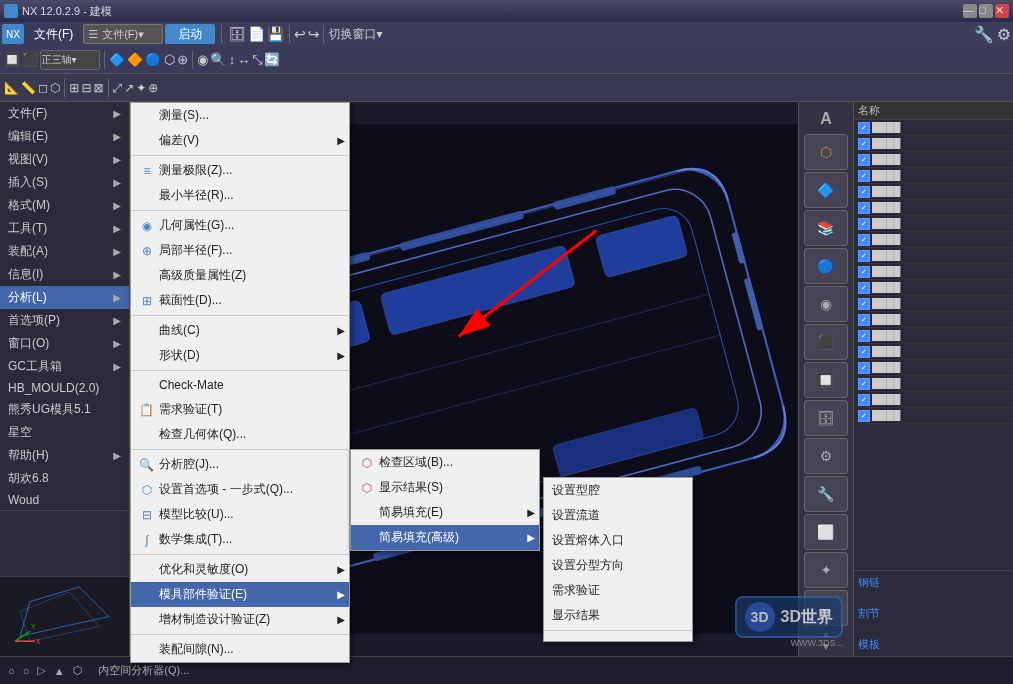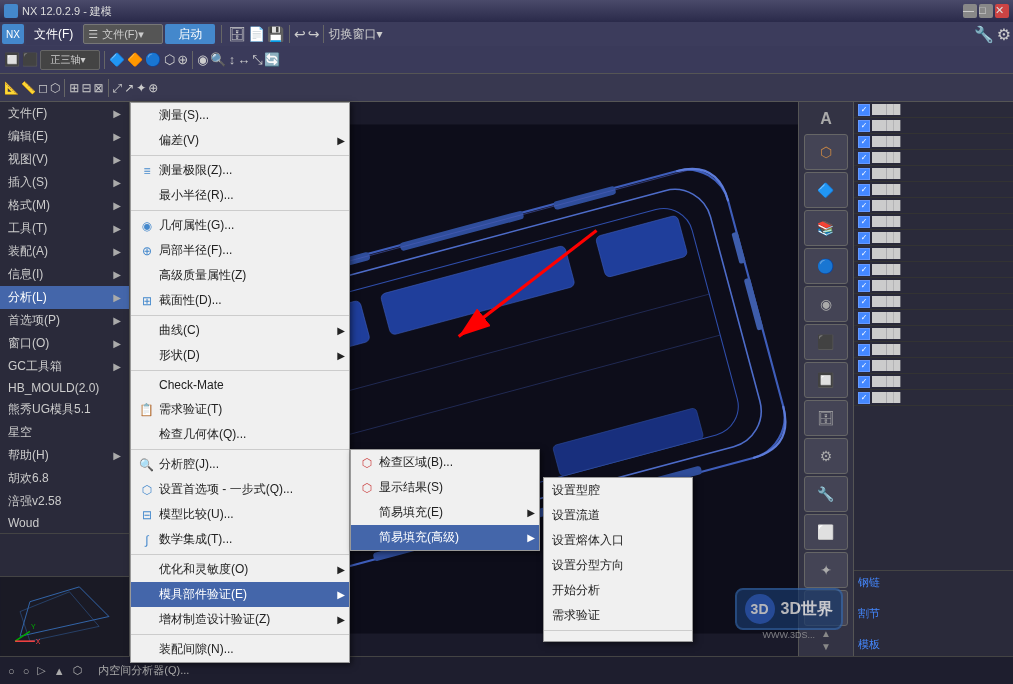--- a/index.html
+++ b/index.html
@@ -288,21 +288,21 @@
   <div style="display:flex;align-items:center;gap:2px;">
     <span style="color:#ccc;font-size:16px;cursor:pointer;">🔧</span>
     <span style="color:#ccc;font-size:16px;cursor:pointer;">⚙</span>
   </div>
 </div>
 
 <div class="toolbar2">
   <div style="display:flex;align-items:center;gap:2px;flex:1;">
     <span style="color:#ccc;font-size:13px;cursor:pointer;">🔲</span>
     <span style="color:#ccc;font-size:13px;cursor:pointer;">⬛</span>
-    <div style="width:60px;height:20px;background:#444;border:1px solid #666;border-radius:2px;display:flex;align-items:center;padding:0 9px;color:#ccc;font-size:10px;">正三轴▾</div>
+    <div style="width:60px;height:20px;background:#444;border:1px solid #666;border-radius:2px;display:flex;align-items:center;padding:0 0;color:#ccc;font-size:10px;">正三轴▾</div>
     <div style="width:1px;height:18px;background:#666;margin:0 2px;"></div>
     <span style="color:#ccc;font-size:13px;cursor:pointer;">🔷</span>
     <span style="color:#ccc;font-size:13px;cursor:pointer;">🔶</span>
     <span style="color:#ccc;font-size:13px;cursor:pointer;">🔵</span>
     <span style="color:#ccc;font-size:13px;cursor:pointer;">⬡</span>
     <span style="color:#ccc;font-size:13px;cursor:pointer;">⊕</span>
     <div style="width:1px;height:18px;background:#666;margin:0 2px;"></div>
     <span style="color:#ccc;font-size:13px;cursor:pointer;">◉</span>
     <span style="color:#ccc;font-size:13px;cursor:pointer;">🔍</span>
     <span style="color:#ccc;font-size:13px;cursor:pointer;">↕</span>
@@ -390,23 +390,20 @@
       </div>
       <div class="sidebar-item">
         <span>星空</span>
       </div>
       <div class="sidebar-item">
         <span>帮助(H)</span>
         <span class="arrow">▶</span>
       </div>
       <div class="sidebar-item">
         <span>胡欢6.8</span>
-      </div>
-      <div class="sidebar-item">
-        <span>涪强v2.58</span>
       </div>
       <div class="sidebar-item">
         <span>Woud</span>
       </div>
     </div>
 
     <div style="margin-top:auto;height:80px;background:#1a1a2a;border-top:1px solid #444;position:relative;overflow:hidden;">
       <svg width="100%" height="100%" viewBox="0 0 130 80">
         <rect width="130" height="80" fill="#1a1a25"></rect>
         <polygon points="20,60 110,40 80,10 30,25" fill="none" stroke="#3366aa" stroke-width="1"></polygon>
@@ -507,20 +504,23 @@
     <div class="right-btn" style="font-size:14px;">⬜</div>
     <div class="right-btn" style="font-size:14px;">✦</div>
     <div class="right-btn" style="font-size:14px;">↔</div>
     <div style="margin-top:auto;display:flex;flex-direction:column;gap:2px;padding-bottom:4px;">
       <div style="font-size:10px;color:#888;text-align:center;cursor:pointer;">▲</div>
       <div style="font-size:10px;color:#888;text-align:center;cursor:pointer;">▼</div>
     </div>
   </div>
 
   <div class="far-right-panel">
+    <div class="panel-subheader">
+      <span>名称</span>
+    </div>
 
     <div style="flex:1;overflow-y:auto;">
       <div class="panel-row">
         <div class="panel-checkbox">✓</div>
         <span class="panel-text">████</span>
       </div>
       <div class="panel-row">
         <div class="panel-checkbox">✓</div>
         <span class="panel-text">████</span>
       </div>
@@ -751,33 +751,33 @@
     <div class="menu-dropdown-item">
       <span>设置流道</span>
     </div>
     <div class="menu-dropdown-item">
       <span>设置熔体入口</span>
     </div>
     <div class="menu-dropdown-item">
       <span>设置分型方向</span>
     </div>
     <div class="menu-dropdown-item">
-      <span>开始分析</span>
-    </div>
-    <div class="menu-dropdown-item">
       <span>需求验证</span>
+    </div>
+    <div class="menu-dropdown-item">
+      <span>显示结果</span>
     </div>
     <div class="menu-separator"></div>
     <div class="menu-dropdown-item">
       
       
     </div>
 
   </div>
 </div>
 
-<div style="position:fixed;bottom:44px;right:170px;opacity:0.7;pointer-events:none;display:flex;flex-direction:column;align-items:center;">
+<div style="position:fixed;bottom:36px;right:170px;opacity:0.7;pointer-events:none;display:flex;flex-direction:column;align-items:flex-end;">
   <div style="background:#1a3a6a;border:2px solid #3366aa;border-radius:8px;padding:4px 8px;display:flex;align-items:center;gap:6px;">
     <div style="width:30px;height:30px;background:#3366cc;border-radius:50%;display:flex;align-items:center;justify-content:center;font-size:14px;color:white;font-weight:bold;">3D</div>
     <span style="color:white;font-size:16px;font-weight:bold;">3D世界</span>
   </div>
   <span style="color:#aaa;font-size:9px;">WWW.3DS...</span>
 </div>
 
 </body></html>

